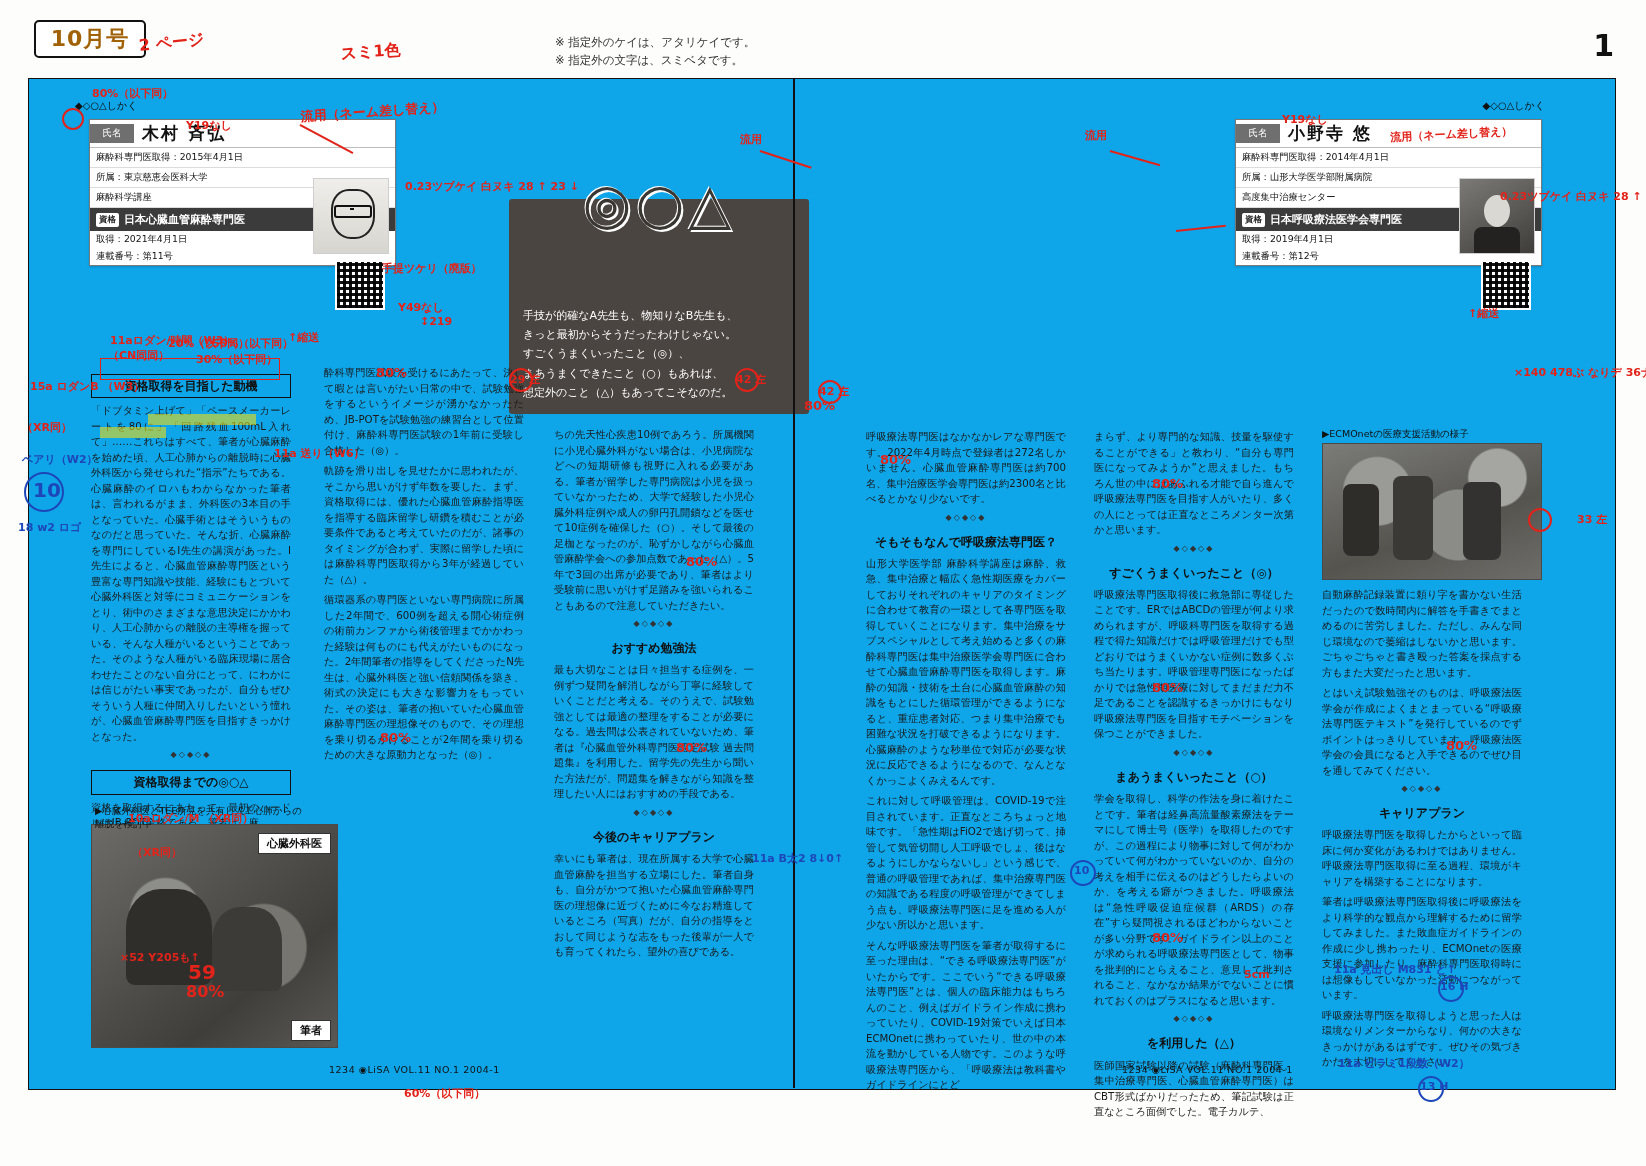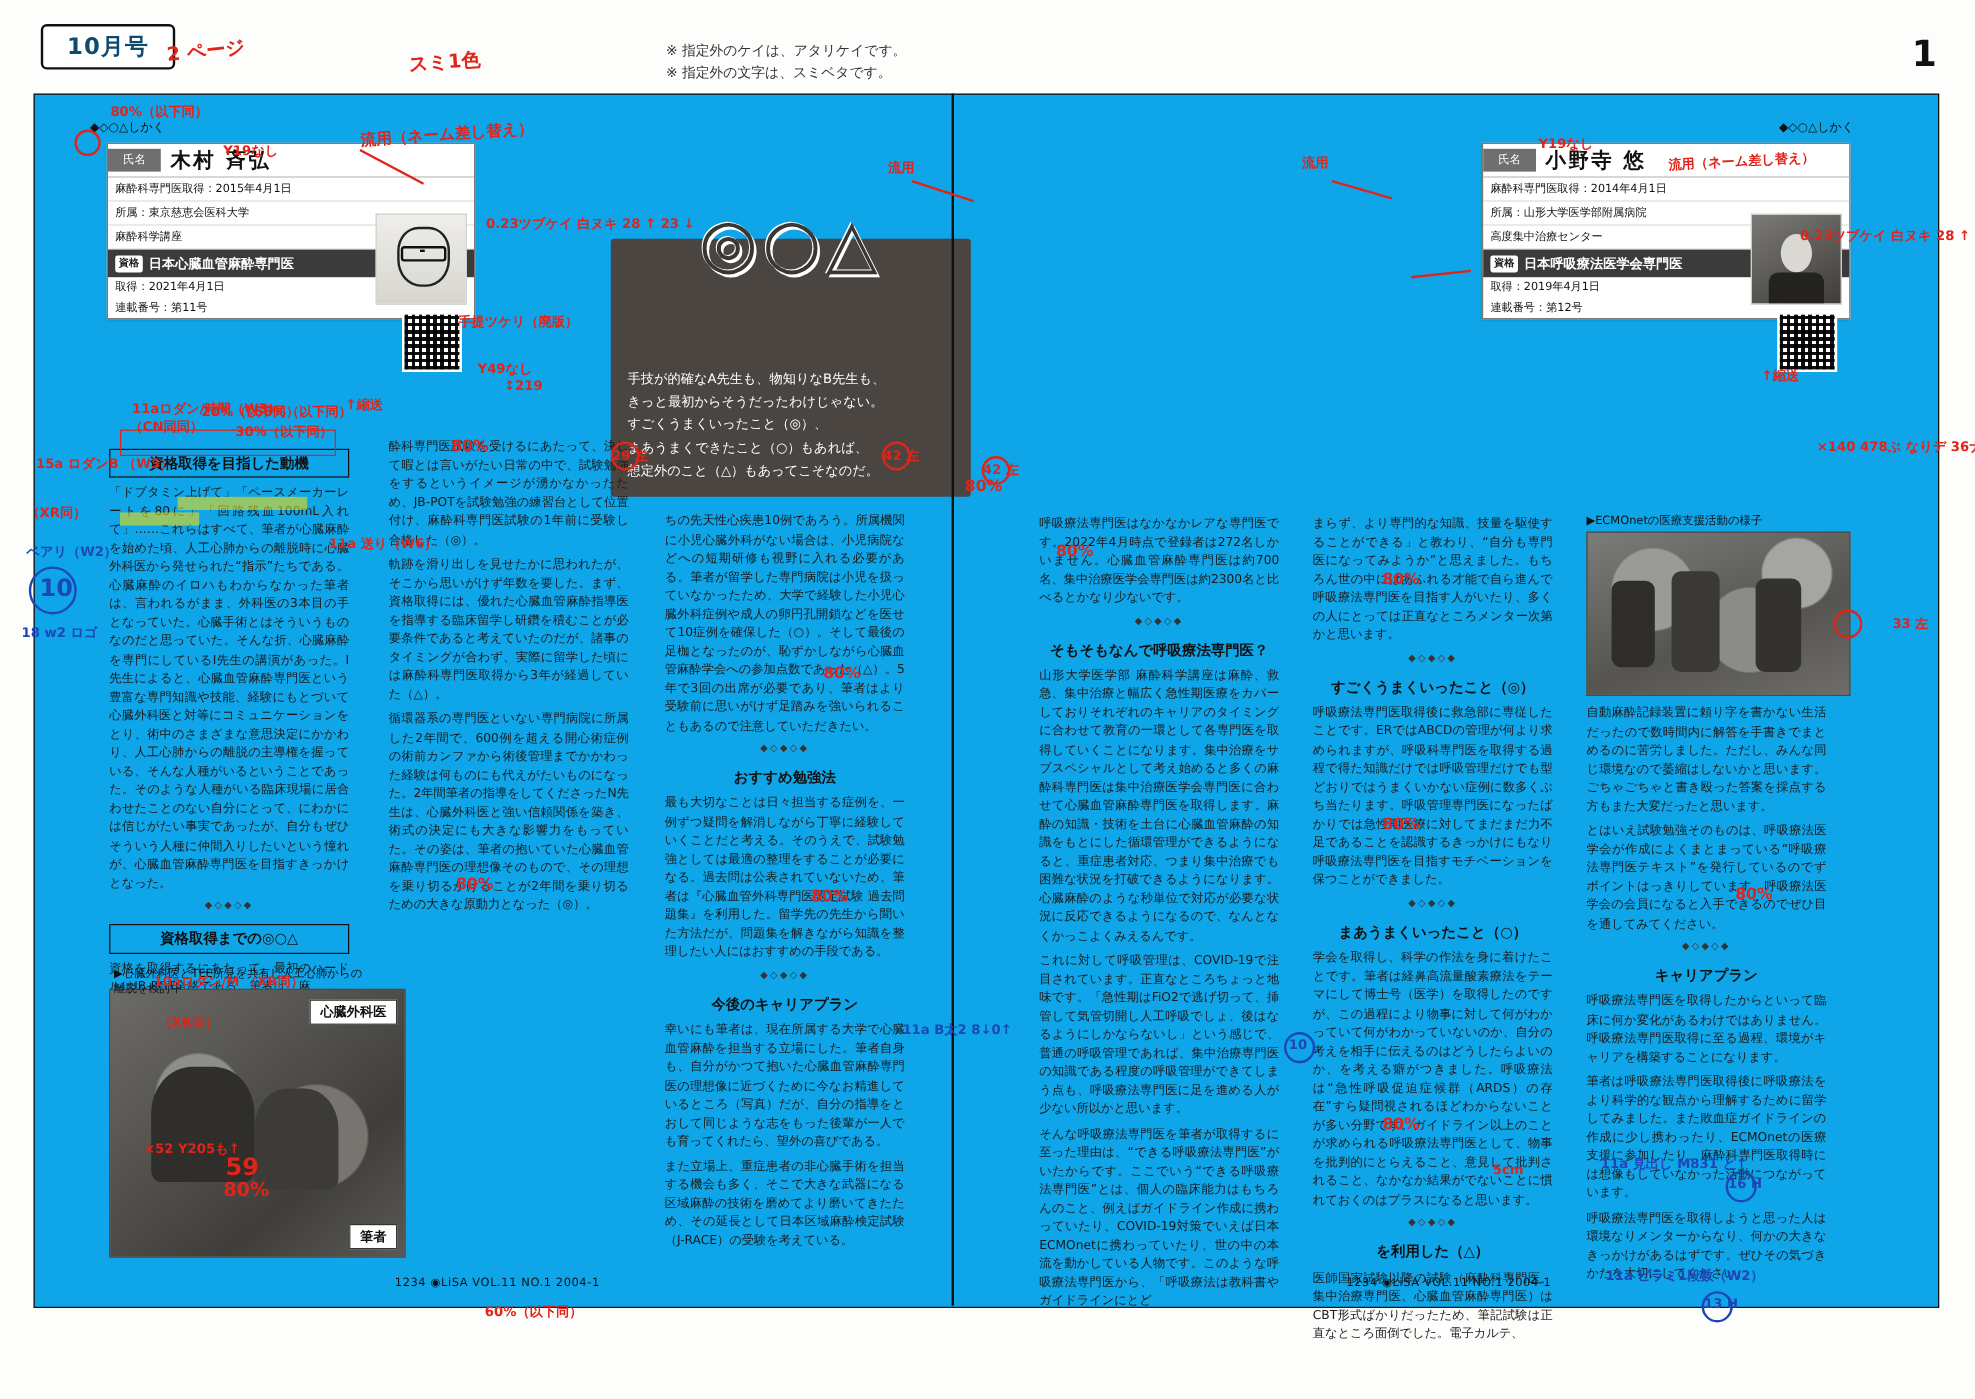--- a/index.html
+++ b/index.html
@@ -9,21 +9,21 @@
     font-family:"DejaVu Sans","Liberation Sans",sans-serif;
     position:relative;overflow:hidden;
   }
   .page{position:absolute;inset:0;}
 
   
   .issue-badge{
     position:absolute;left:34px;top:20px;width:108px;height:34px;
     border:2px solid #111;border-radius:5px;background:#fff;
     display:flex;align-items:center;justify-content:center;
-    font-weight:bold;font-size:19px;letter-spacing:1px;color:#0c4a6e;
+    font-weight:bold;font-size:22px;letter-spacing:1px;color:#a16207;
   }
   .spec-note{
     position:absolute;left:555px;top:34px;font-size:11.5px;color:#333;line-height:1.55;
   }
   .folio-top{
     position:absolute;right:32px;top:28px;font-size:30px;font-weight:bold;color:#111;
   }
 
   
   .spread{
@@ -226,21 +226,20 @@
       </div>
 
       <div class="body-col" style="left:525px;top:348px;width:200px;height:620px;">
         <p style="margin:0 0 5px">ちの先天性心疾患10例であろう。所属機関に小児心臓外科がない場合は、小児病院などへの短期研修も視野に入れる必要がある。筆者が留学した専門病院は小児を扱っていなかったため、大学で経験した小児心臓外科症例や成人の卵円孔開鎖などを医せて10症例を確保した（○）。そして最後の足枷となったのが、恥ずかしながら心臓血管麻酔学会への参加点数であった（△）。5年で3回の出席が必要であり、筆者はより受験前に思いがけず足踏みを強いられることもあるので注意していただきたい。</p>
         <div class="diamonds">◆◇◆◇◆</div>
         <div class="sec-head">おすすめ勉強法</div>
         <p style="margin:0 0 5px">最も大切なことは日々担当する症例を、一例ずつ疑問を解消しながら丁寧に経験していくことだと考える。そのうえで、試験勉強としては最適の整理をすることが必要になる。過去問は公表されていないため、筆者は『心臓血管外科専門医認定試験 過去問題集』を利用した。留学先の先生から聞いた方法だが、問題集を解きながら知識を整理したい人にはおすすめの手段である。</p>
         <div class="diamonds">◆◇◆◇◆</div>
         <div class="sec-head">今後のキャリアプラン</div>
         <p style="margin:0 0 5px">幸いにも筆者は、現在所属する大学で心臓血管麻酔を担当する立場にした。筆者自身も、自分がかつて抱いた心臓血管麻酔専門医の理想像に近づくために今なお精進しているところ（写真）だが、自分の指導をとおして同じような志をもった後輩が一人でも育ってくれたら、望外の喜びである。</p>
-        <p style="margin:0 0 5px">また立場上、重症患者の非心臓手術を担当する機会も多く、そこで大きな武器になる区域麻酔の技術を磨めてより磨いてきたため、その延長として日本区域麻酔検定試験（J-RACE）の受験を考えている。</p>
       </div>
 
       <div class="folio" style="left:300px;">1234 ◉LiSA VOL.11 NO.1 2004-1</div>
     </div>
 
     <div class="panel panel-r">
 
       <div style="position:absolute;right:70px;top:20px;font-size:10px;color:#111;">◆◇○△しかく</div>
 
 

